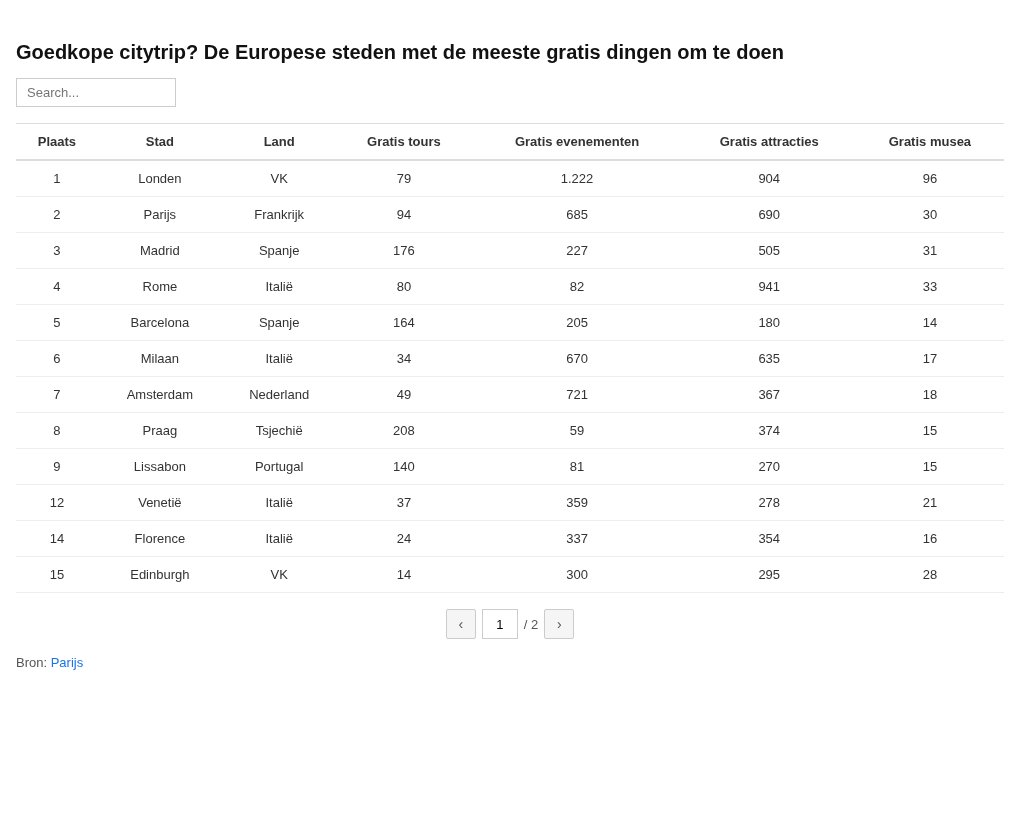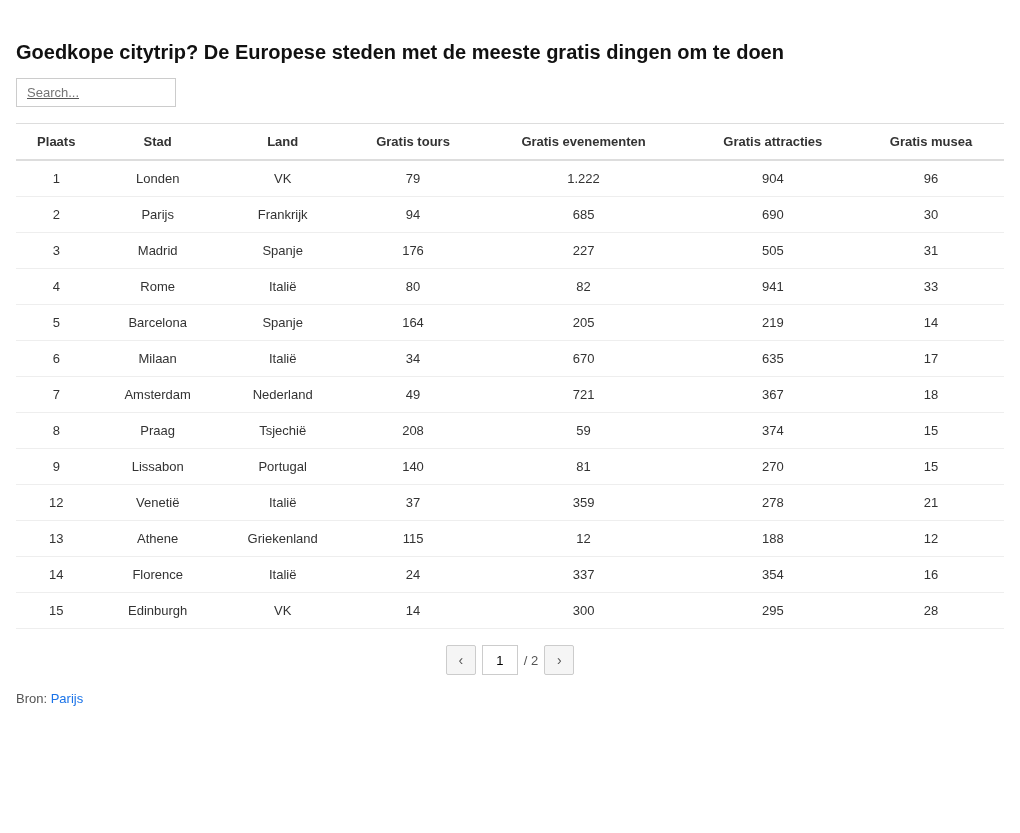--- a/index.html
+++ b/index.html
@@ -21,21 +21,20 @@
     .search-container {
       margin-bottom: 16px;
     }
     .search-input {
       border: 1px solid #ccc;
       padding: 6px 10px;
       font-size: 13px;
       width: 160px;
       color: #555;
       outline: none;
-      text-decoration: underline;
     }
     table {
       width: 100%;
       border-collapse: collapse;
     }
     thead tr {
       border-top: 1px solid #ddd;
       border-bottom: 2px solid #ddd;
     }
     thead th {
@@ -152,21 +151,21 @@
         <td>82</td>
         <td>941</td>
         <td>33</td>
       </tr>
       <tr>
         <td>5</td>
         <td>Barcelona</td>
         <td>Spanje</td>
         <td>164</td>
         <td>205</td>
-        <td>219</td>
+        <td>180</td>
         <td>14</td>
       </tr>
       <tr>
         <td>6</td>
         <td>Milaan</td>
         <td>Italië</td>
         <td>34</td>
         <td>670</td>
         <td>635</td>
         <td>17</td>
@@ -201,29 +200,20 @@
       <tr>
         <td>12</td>
         <td>Venetië</td>
         <td>Italië</td>
         <td>37</td>
         <td>359</td>
         <td>278</td>
         <td>21</td>
       </tr>
       <tr>
-        <td>13</td>
-        <td>Athene</td>
-        <td>Griekenland</td>
-        <td>115</td>
-        <td>12</td>
-        <td>188</td>
-        <td>12</td>
-      </tr>
-      <tr>
         <td>14</td>
         <td>Florence</td>
         <td>Italië</td>
         <td>24</td>
         <td>337</td>
         <td>354</td>
         <td>16</td>
       </tr>
       <tr>
         <td>15</td>

